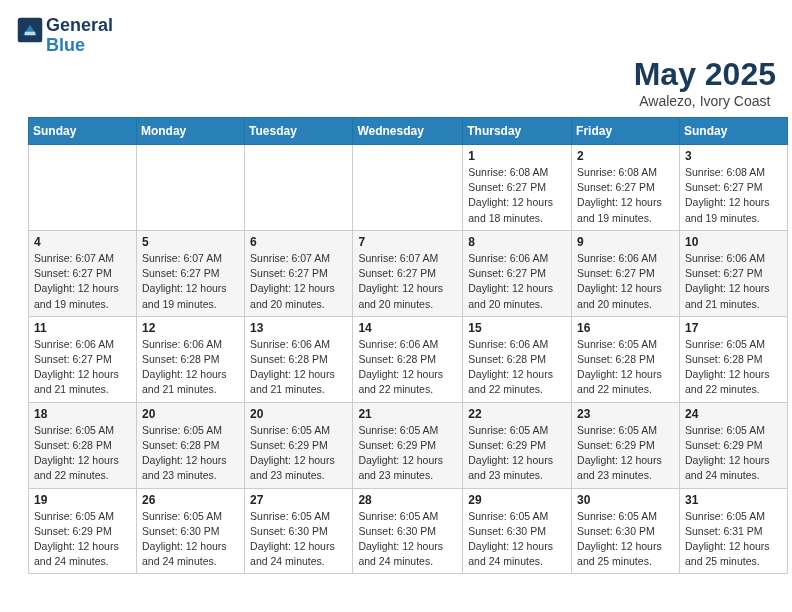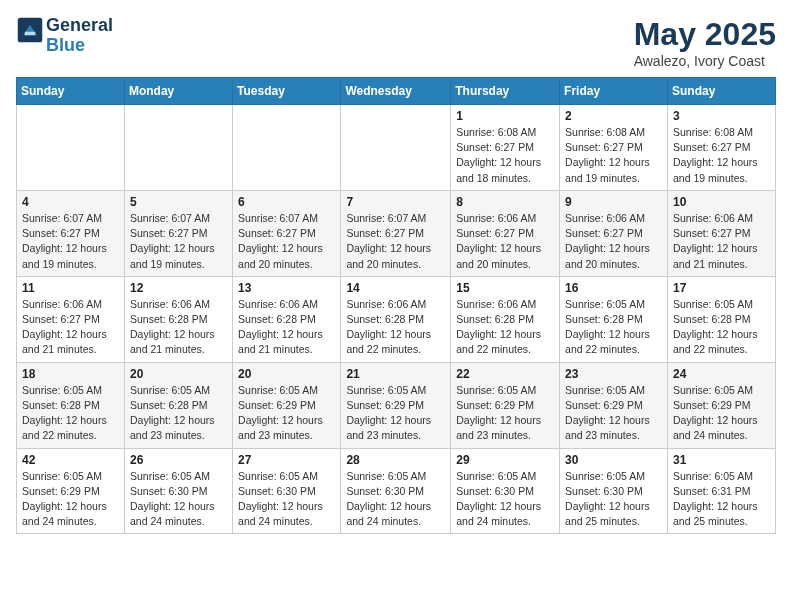--- a/index.html
+++ b/index.html
@@ -28,35 +28,37 @@
     }
     .logo-text span {
       color: #2980b9;
     }
     .logo-icon {
       width: 28px;
       height: 28px;
       margin-right: 2px;
     }
     .title-block {
-      text-align: left;
+      text-align: center;
+      margin-top: 40px;
     }
     .month-title {
       font-size: 32px;
       font-weight: bold;
       color: #1a3a5c;
     }
     .location {
       font-size: 14px;
       color: #444;
     }
     table {
       width: 100%;
       border-collapse: collapse;
       font-size: 11px;
+      margin-left: 12px;
     }
     thead tr th {
       background-color: #2980b9;
       color: #fff;
       padding: 6px 4px;
       text-align: left;
       font-size: 12px;
       font-weight: bold;
       border: 1px solid #2472a4;
     }
@@ -274,21 +276,21 @@
         </td>
         <td>
           <span class="day-num">24</span>
           <div class="day-info" style="white-space: pre-line;">Sunrise: 6:05 AM
 Sunset: 6:29 PM
 Daylight: 12 hours and 24 minutes.</div>
         </td>
       </tr>
       <tr>
         <td>
-          <span class="day-num">42</span>
+          <span class="day-num">19</span>
           <div class="day-info" style="white-space: pre-line;">Sunrise: 6:05 AM
 Sunset: 6:29 PM
 Daylight: 12 hours and 24 minutes.</div>
         </td>
         <td>
           <span class="day-num">26</span>
           <div class="day-info" style="white-space: pre-line;">Sunrise: 6:05 AM
 Sunset: 6:30 PM
 Daylight: 12 hours and 24 minutes.</div>
         </td>

